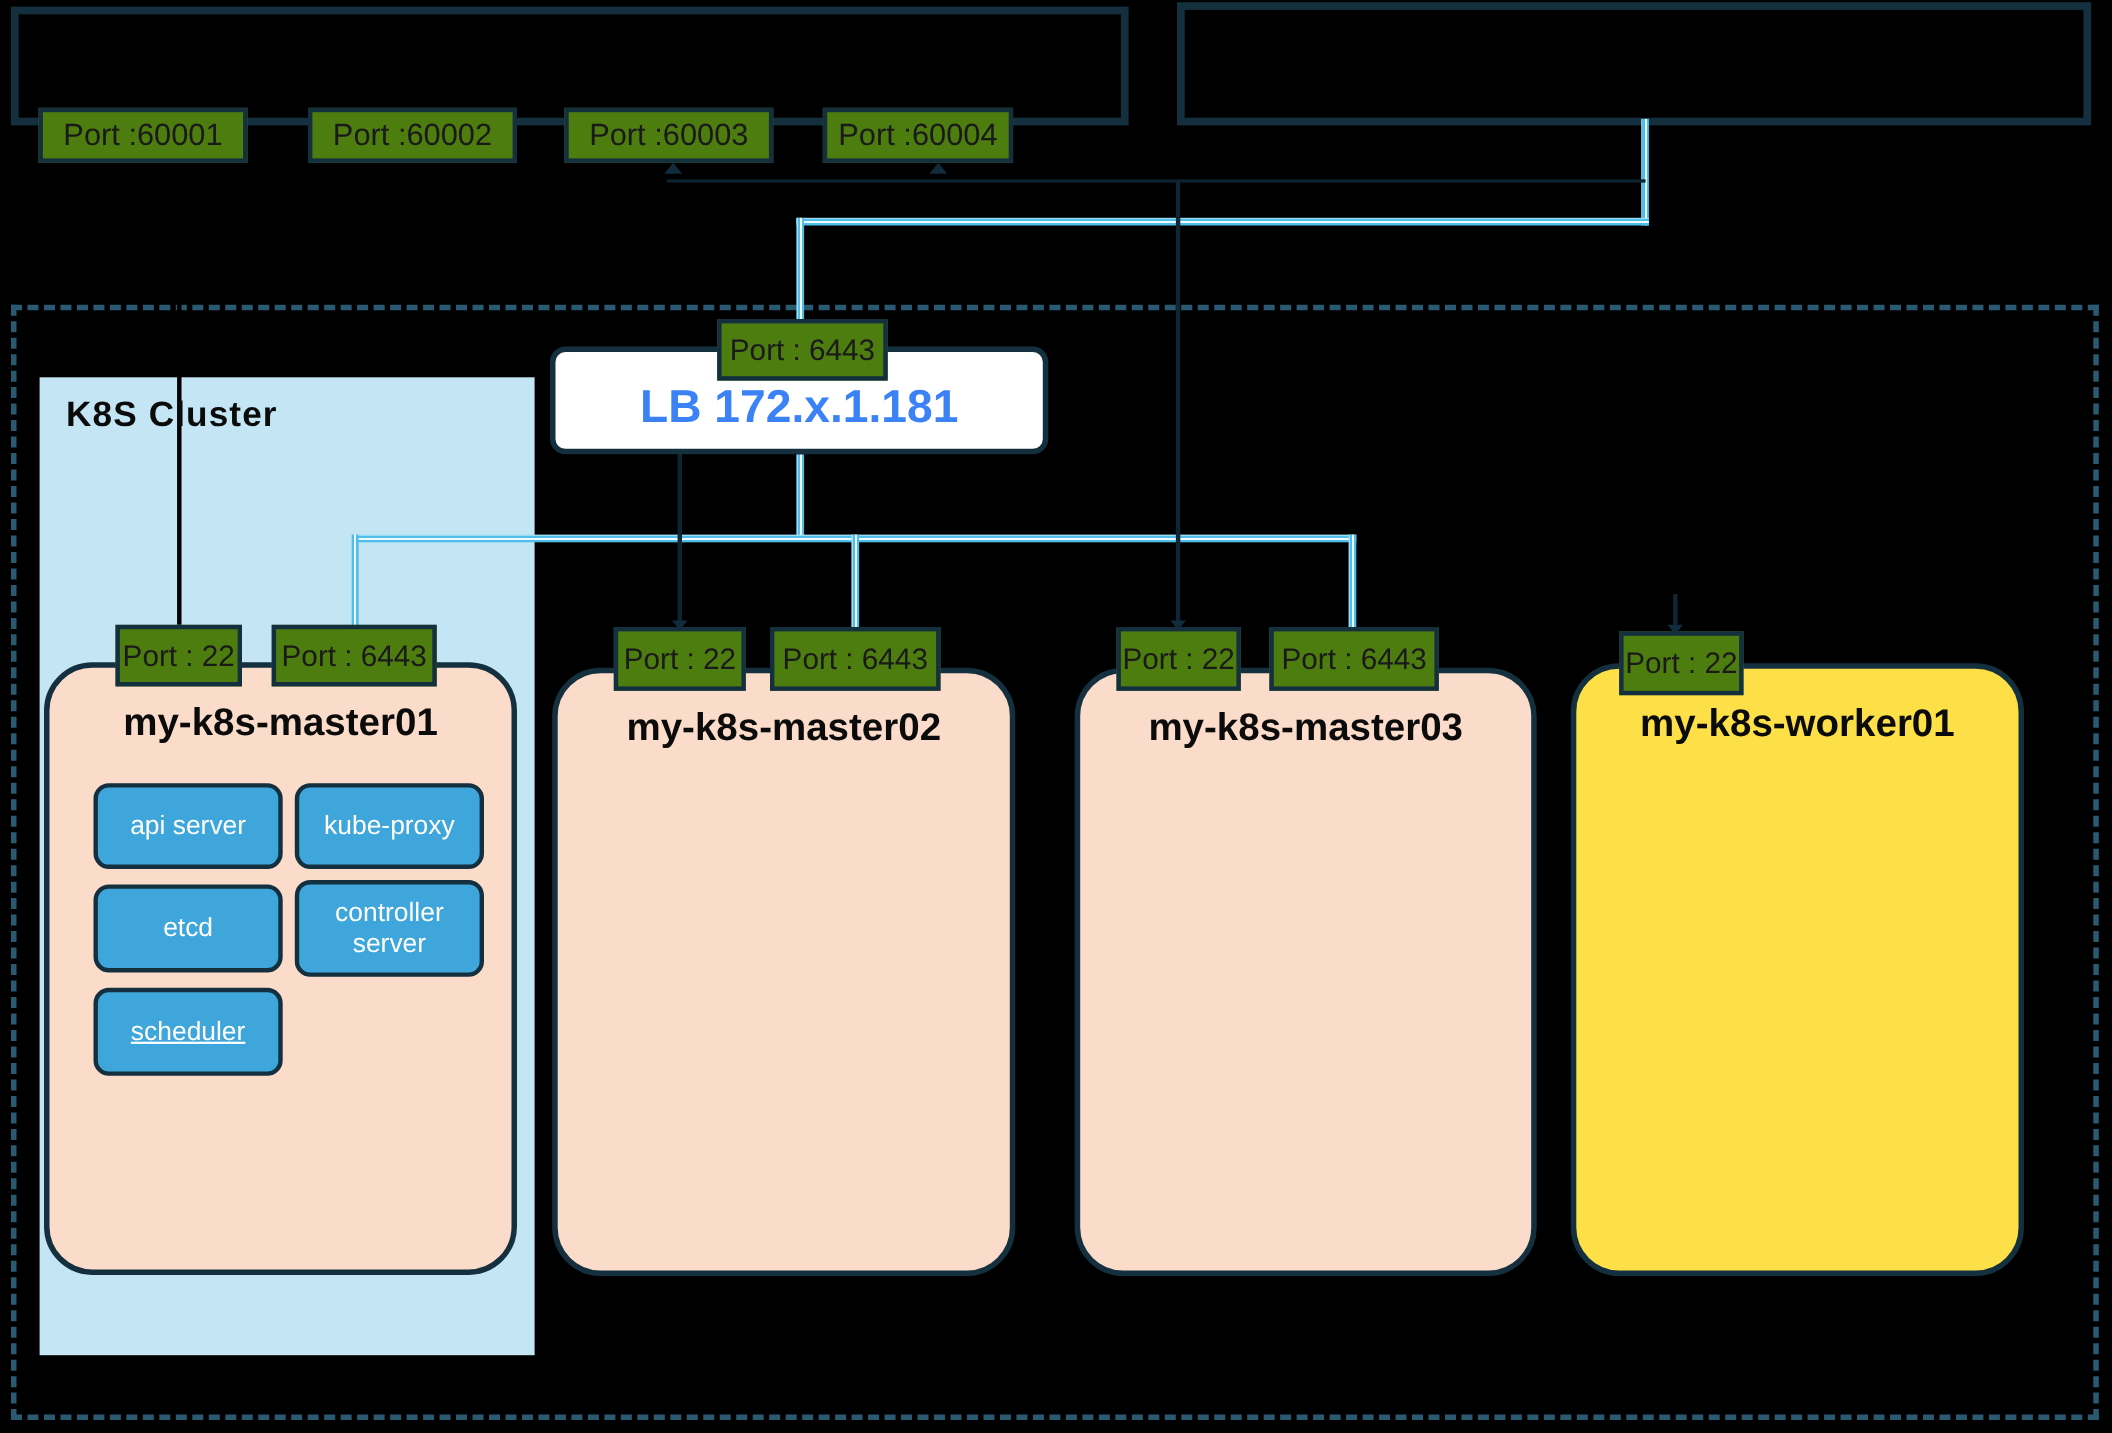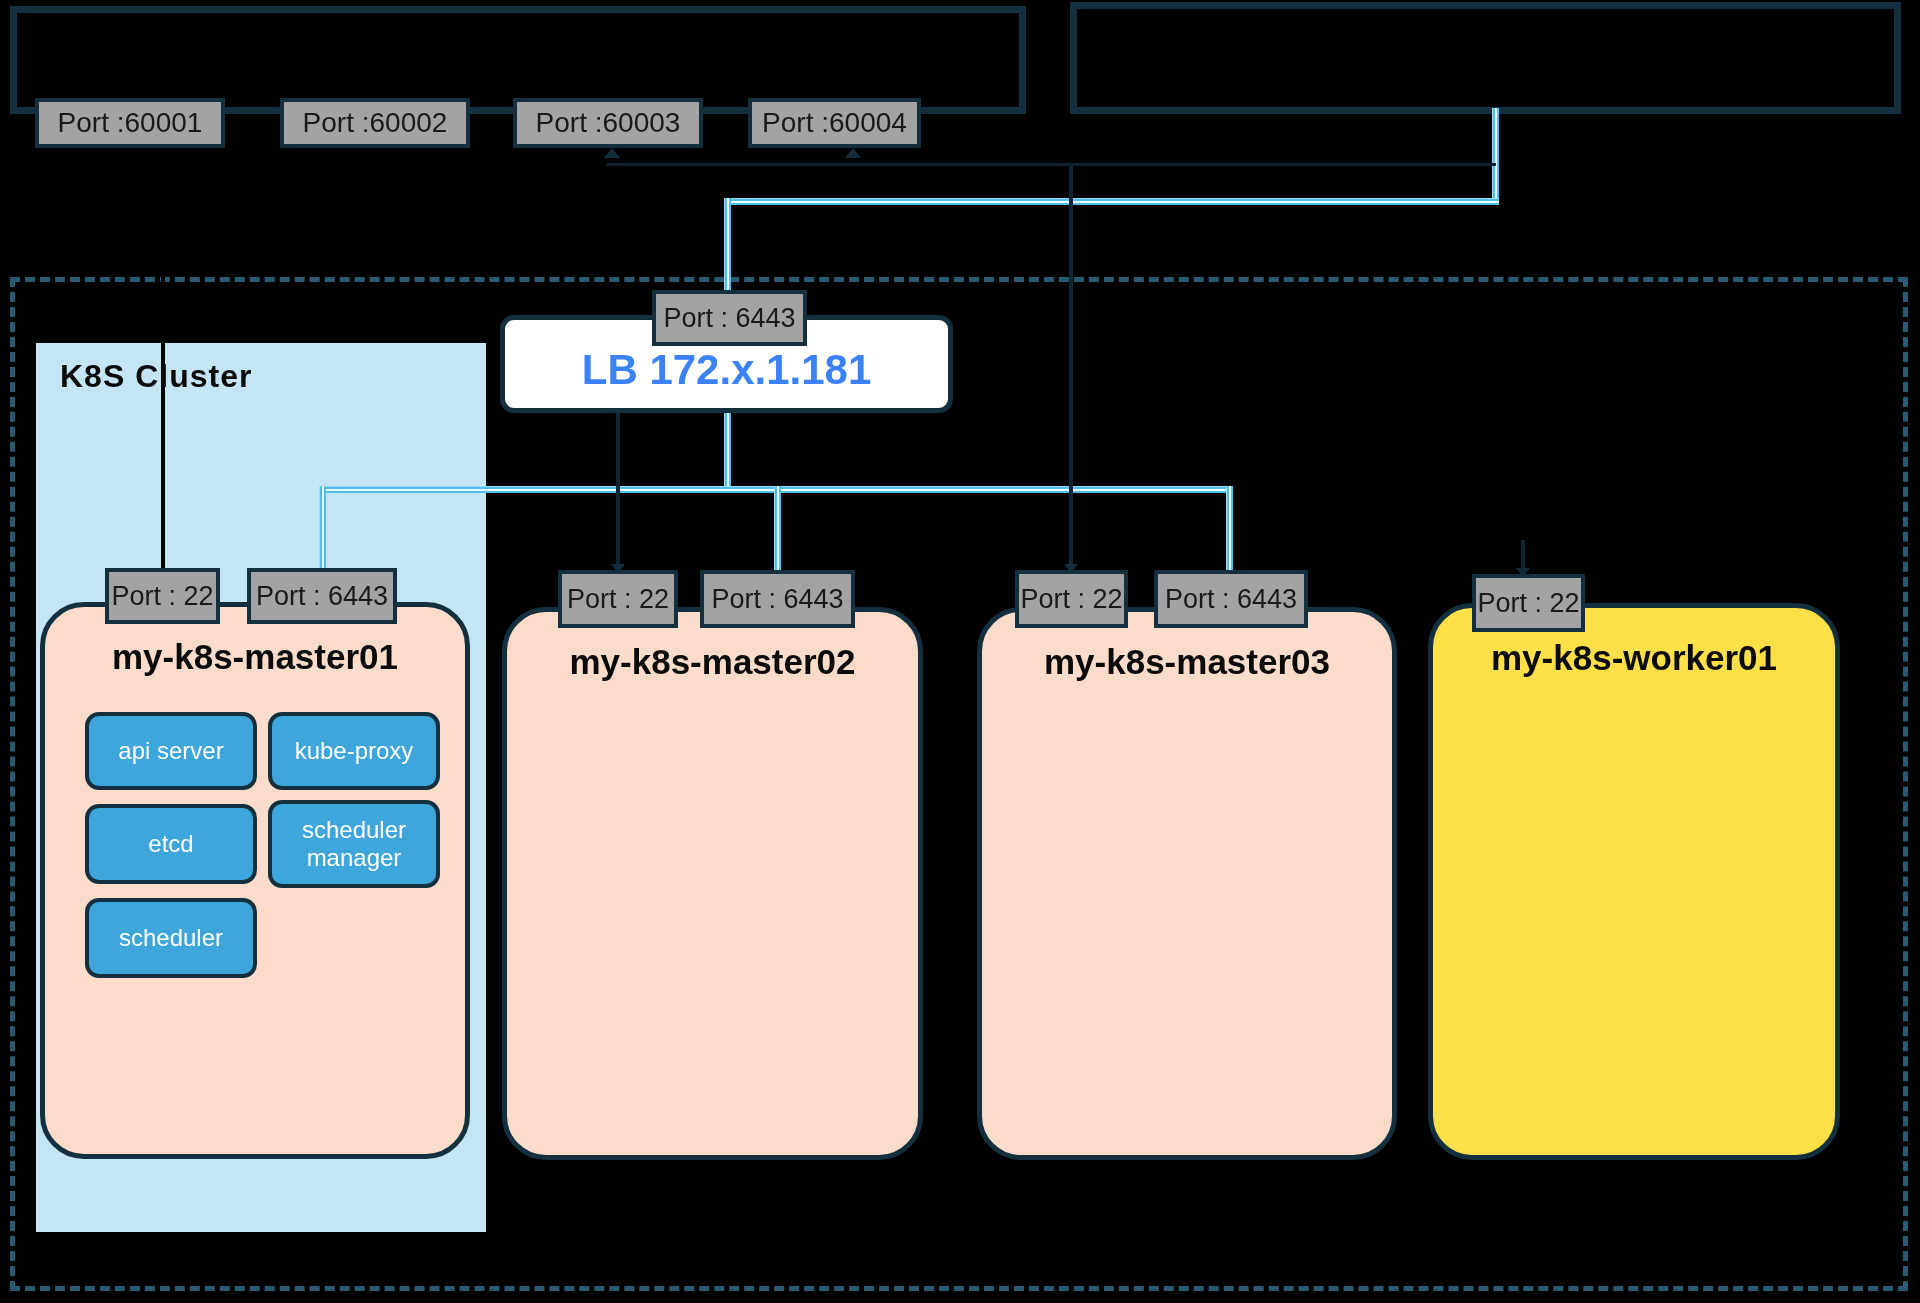--- a/index.html
+++ b/index.html
@@ -17,21 +17,21 @@
   .dashed-region{
     border:5px dashed #2a5a71;box-sizing:border-box;z-index:2;background:transparent;
   }
   
   .cluster-area{background:#c3e5f4;z-index:3;}
   .cluster-title{
     font-size:32px;font-weight:bold;color:#0b0b0b;z-index:13;letter-spacing:1px;
   }
   
   .portlabel{
-    background:#a3a3a3;border:4px solid #14303f;box-sizing:border-box;
+    background:#4d7c0f;border:4px solid #14303f;box-sizing:border-box;
     display:flex;align-items:center;justify-content:center;
     font-size:27px;color:#1a1a1a;z-index:30;white-space:nowrap;
   }
   
   .lbbox{
     background:#fff;border:5px solid #14303f;box-sizing:border-box;border-radius:14px;
     z-index:20;display:flex;align-items:flex-end;justify-content:center;
   }
   .lbname{font-size:42px;font-weight:bold;color:#3b82f6;padding-bottom:14px;}
   
@@ -130,22 +130,22 @@
 <div class="abs portlabel" style="left:105px;top:568px;width:115px;height:56px;">
     <span>Port : 22</span>
   </div>
 <div class="abs portlabel" style="left:247px;top:568px;width:150px;height:56px;">
     <span>Port : 6443</span>
   </div>
 
 <div class="comp" style="left:85px;top:712px;width:172px;height:78px;">api server</div>
 <div class="comp" style="left:268px;top:712px;width:172px;height:78px;">kube-proxy</div>
 <div class="comp" style="left:85px;top:804px;width:172px;height:80px;">etcd</div>
-<div class="comp" style="left:268px;top:800px;width:172px;height:88px;padding:0 18px;">scheduler manager</div>
-<div class="comp" style="left:85px;top:898px;width:172px;height:80px;">scheduler</div>
+<div class="comp" style="left:268px;top:800px;width:172px;height:88px;padding:0 18px;">controller server</div>
+<div class="comp" style="left:85px;top:898px;width:172px;height:80px;text-decoration:underline;">scheduler</div>
 
 <div class="abs node node-master" style="left:502px;top:607px;width:421px;height:553px;">
   <div class="nodename">my-k8s-master02</div>
 </div>
 <div class="abs portlabel" style="left:558px;top:570px;width:120px;height:58px;">
     <span>Port : 22</span>
   </div>
 <div class="abs portlabel" style="left:700px;top:570px;width:155px;height:58px;">
     <span>Port : 6443</span>
   </div>

